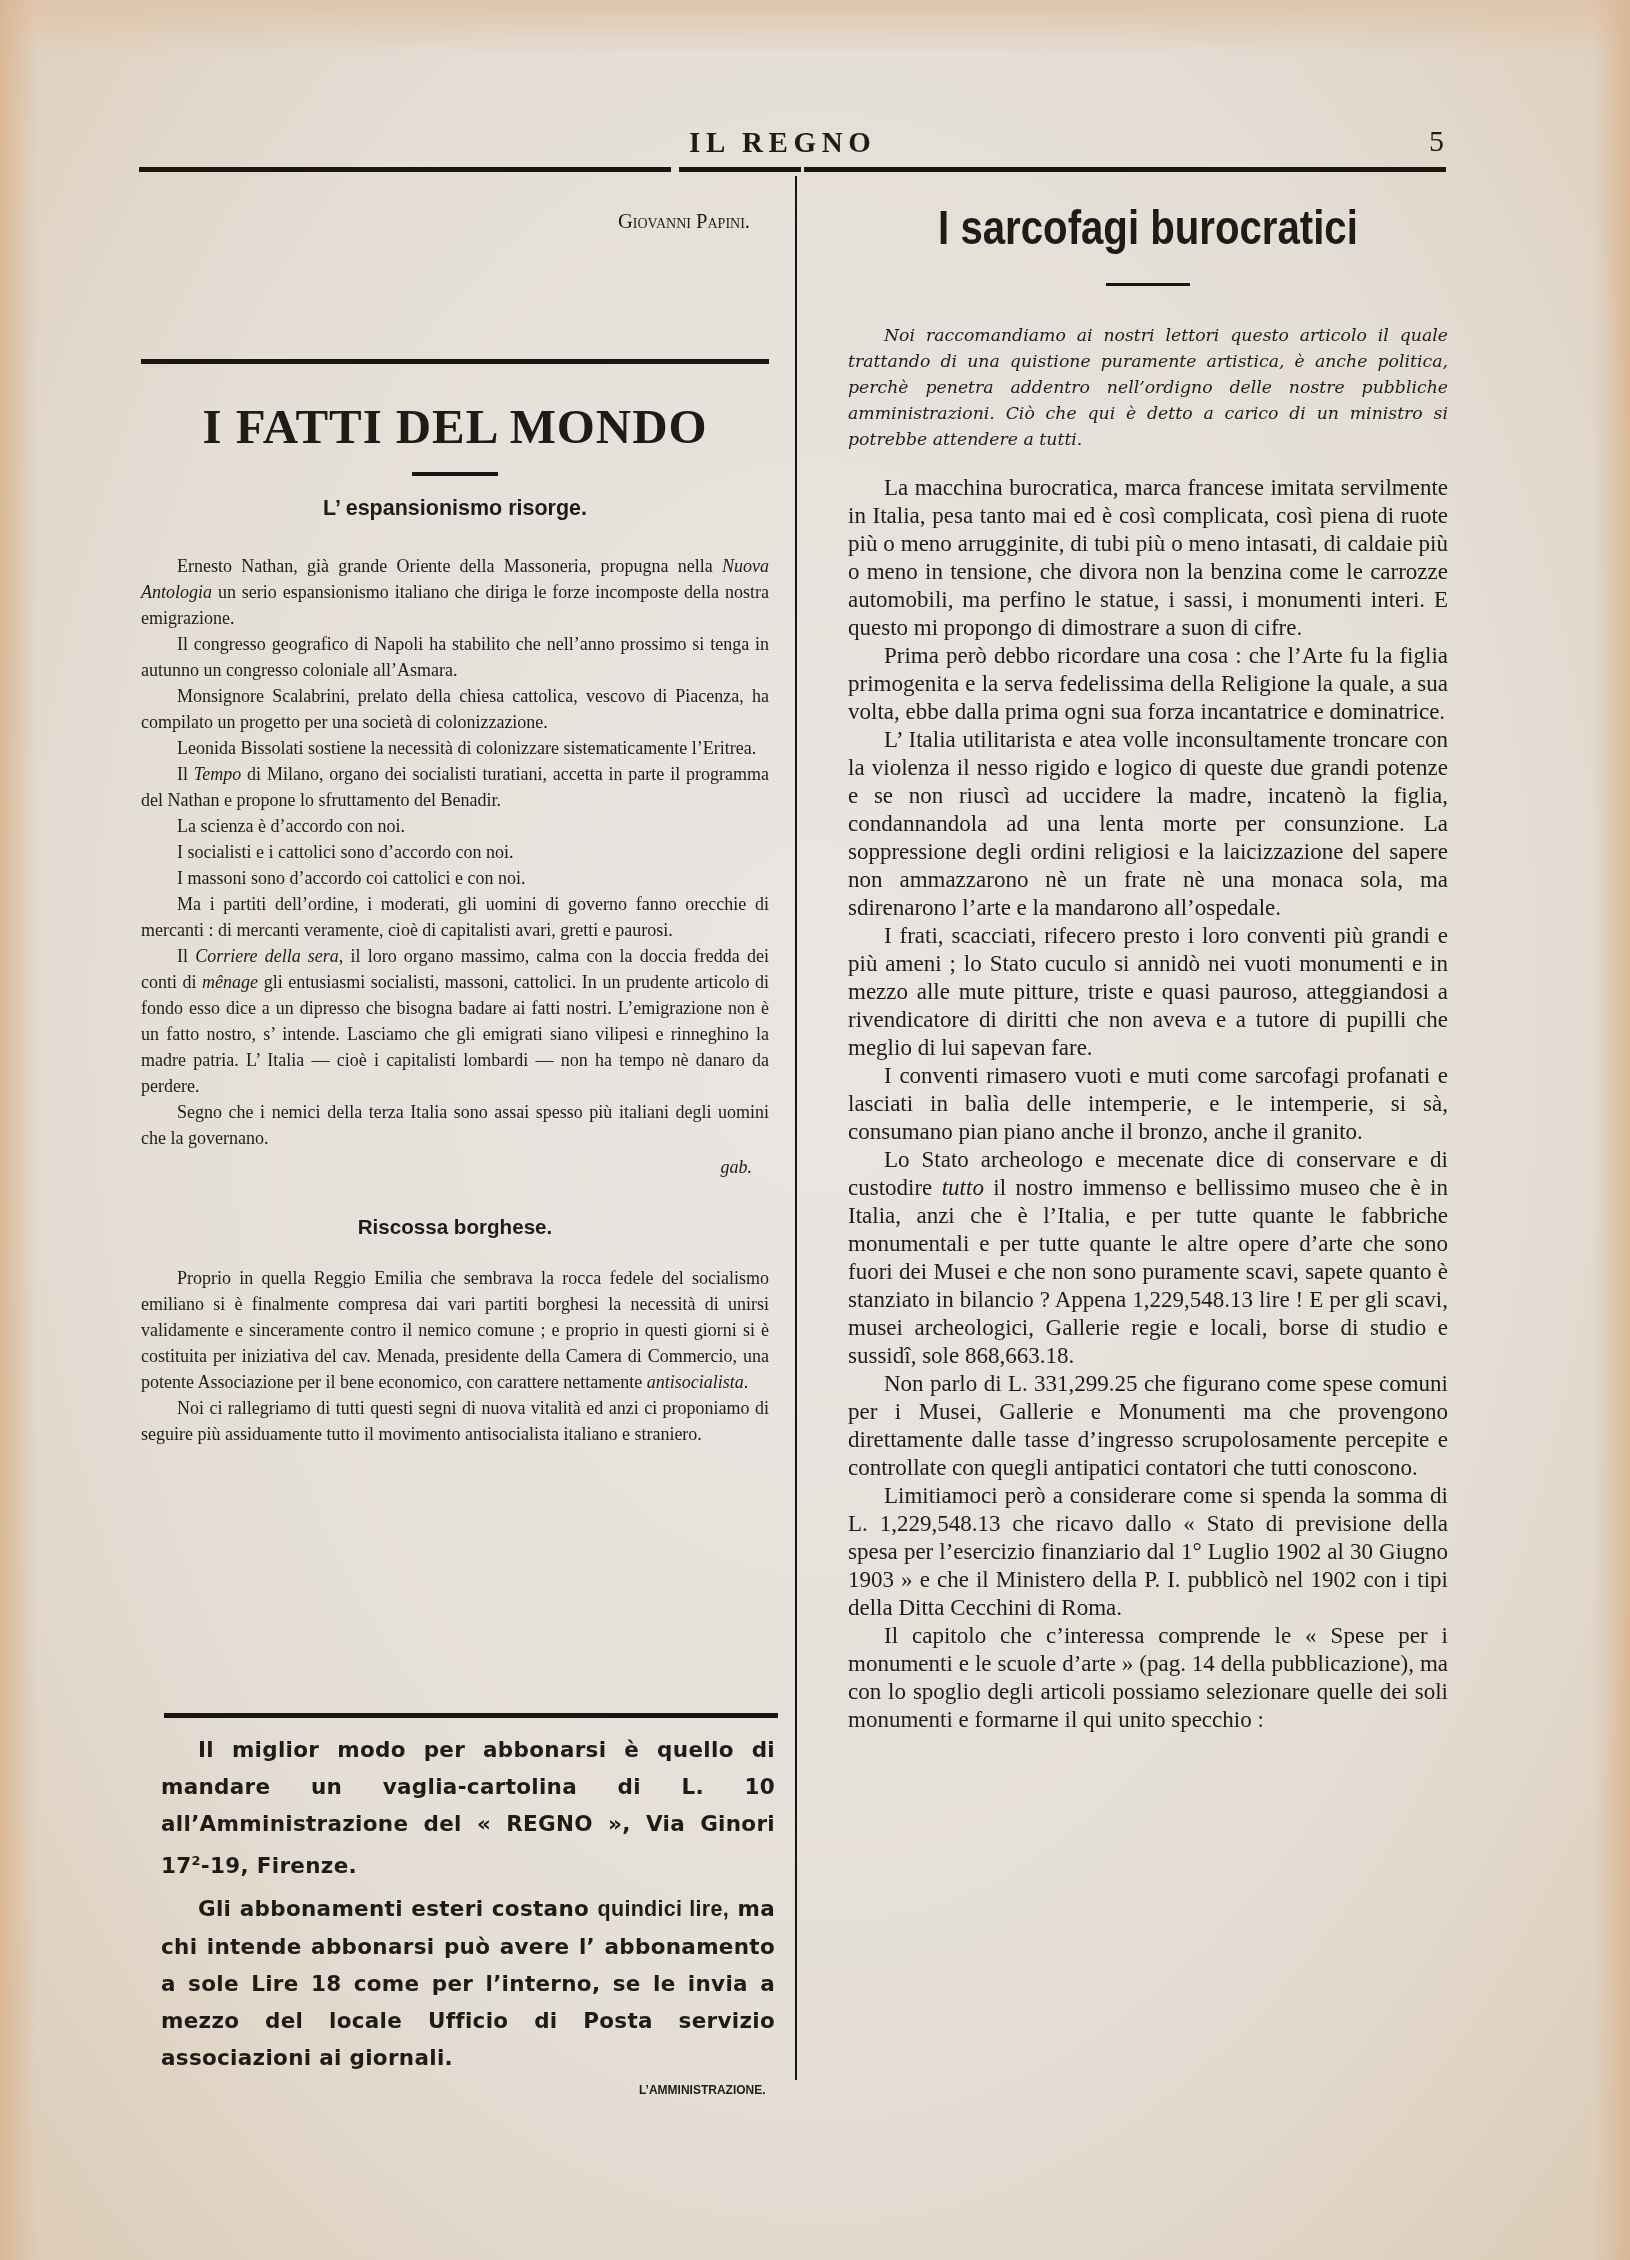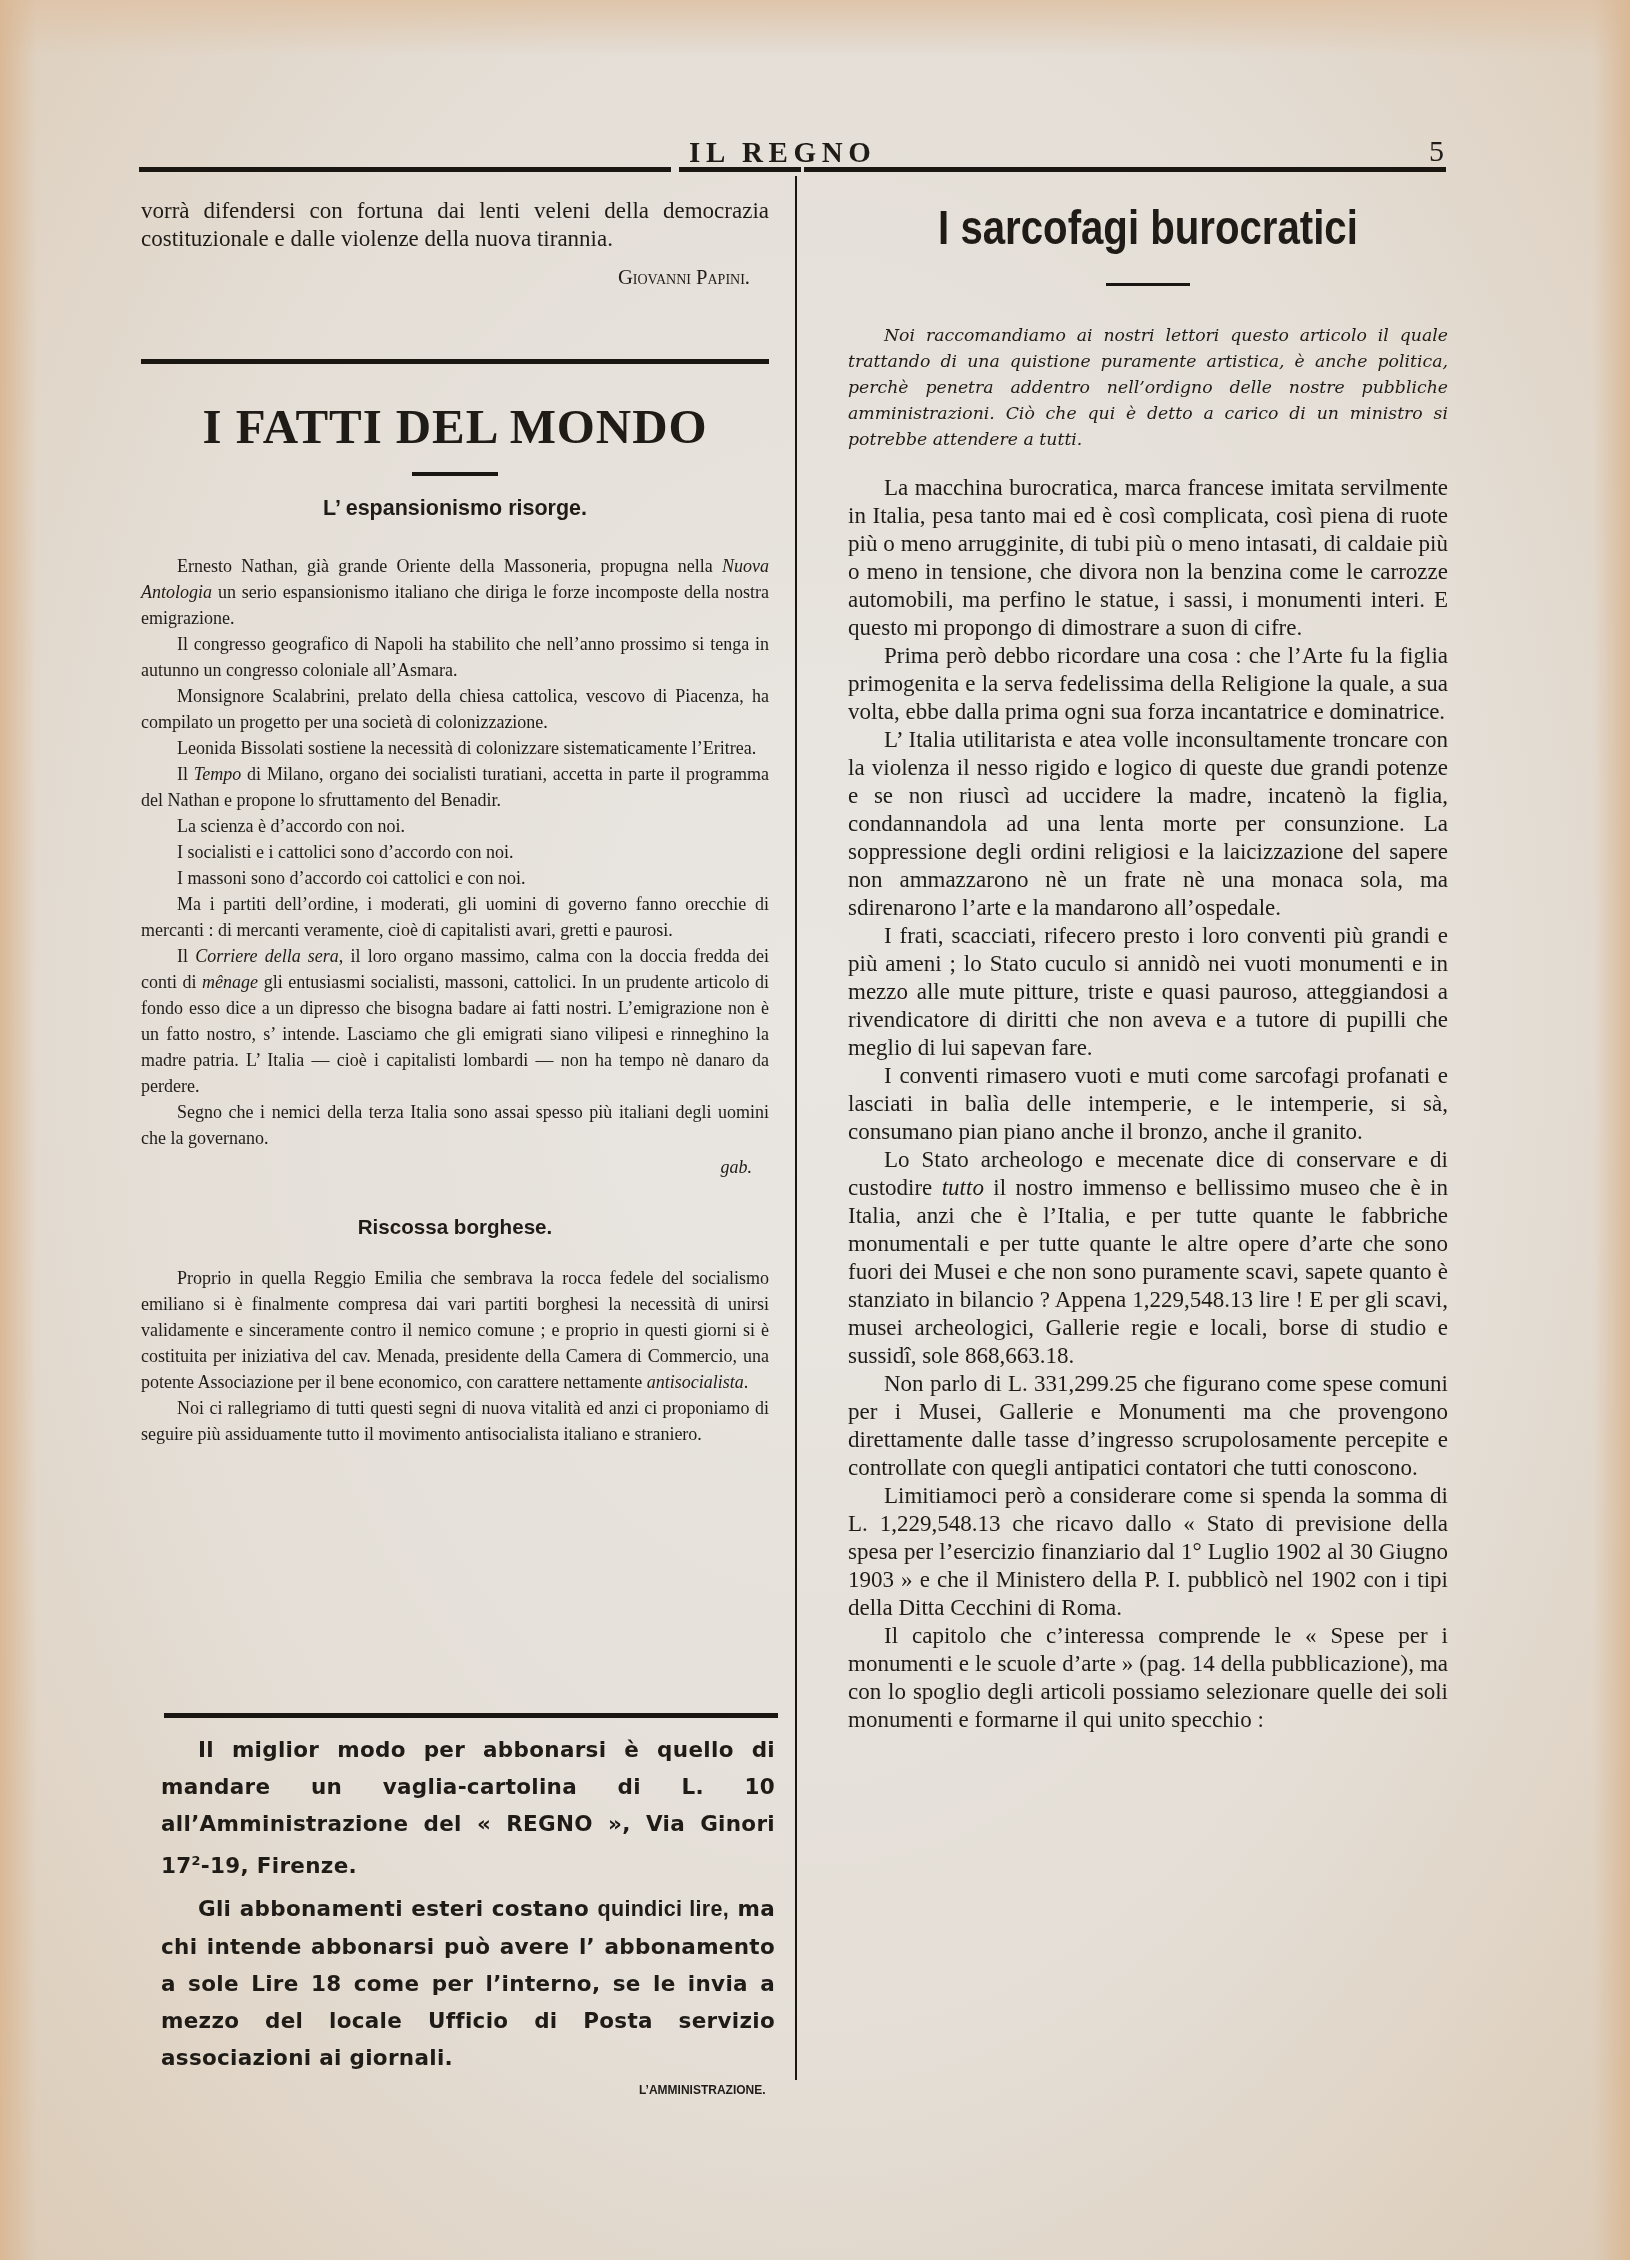--- a/index.html
+++ b/index.html
@@ -8,21 +8,21 @@
     background: #e6e1da;
     background-image: radial-gradient(ellipse at 50% 45%, #e9e6e2 0%, #e4ded6 60%, #dccbb6 100%);
     position: relative;
     font-family: "DejaVu Serif", serif;
     color: #1f1b17;
   }
   .page-edge-left { position:absolute; left:0; top:0; width:37px; height:100%; background: linear-gradient(to right, #d9b896, rgba(217,184,150,0)); }
   .page-edge-right { position:absolute; right:0; top:0; width:37px; height:100%; background: linear-gradient(to left, #d9b896, rgba(217,184,150,0)); }
   .page-edge-top { position:absolute; left:0; top:0; width:100%; height:56px; background: linear-gradient(to bottom, #dfc5aa, rgba(223,197,170,0)); }
 
-  .running-head { position:absolute; top:132px; left:0; width:1440px; height:47px; }
+  .running-head { position:absolute; top:122px; left:0; width:1440px; height:47px; }
   .running-title {
     position:absolute; left:689px; top:3.7px;
     font-family:"Liberation Serif", serif; font-weight:bold; font-size:29px; letter-spacing:5.6px;
   }
   .page-number {
     position:absolute; left:1429px; top:1.9px;
     font-family:"Liberation Serif", serif; font-size:30px;
   }
   .head-rule { position:absolute; top:167px; height:4.7px; background:#1a1612; }
   .col-divider { position:absolute; left:795px; top:176px; width:1.9px; height:1904px; background:#1a1612; }
@@ -87,21 +87,20 @@
 <div class="running-head">
   <span class="running-title">IL REGNO</span>
   <span class="page-number">5</span>
 </div>
 <div class="head-rule" style="left:139px; width:532px;"></div>
 <div class="head-rule" style="left:679px; width:122px;"></div>
 <div class="head-rule" style="left:804px; width:642px;"></div>
 <div class="col-divider"></div>
 
 <div class="col col-left" style="top:197px;">
-  <p class="body-text" style="text-align:justify;">vorrà difendersi con fortuna dai lenti veleni della democrazia costituzionale e dalle violenze della nuova tirannia.</p>
   <p class="signature" style="margin-top:13px;">Giovanni Papini.</p>
 </div>
 
 <div class="thick-rule" style="left:141px; top:359px; width:628px;"></div>
 
 <div class="col col-left" style="top:398px;">
   <h1 class="section-title">I FATTI DEL MONDO</h1>
   <div class="short-rule" style="width:86px; margin-top:17px;"></div>
 
   <h2 class="sub-title" style="margin-top:20.6px; font-size:21.5px;">L’ espansionismo risorge.</h2>

